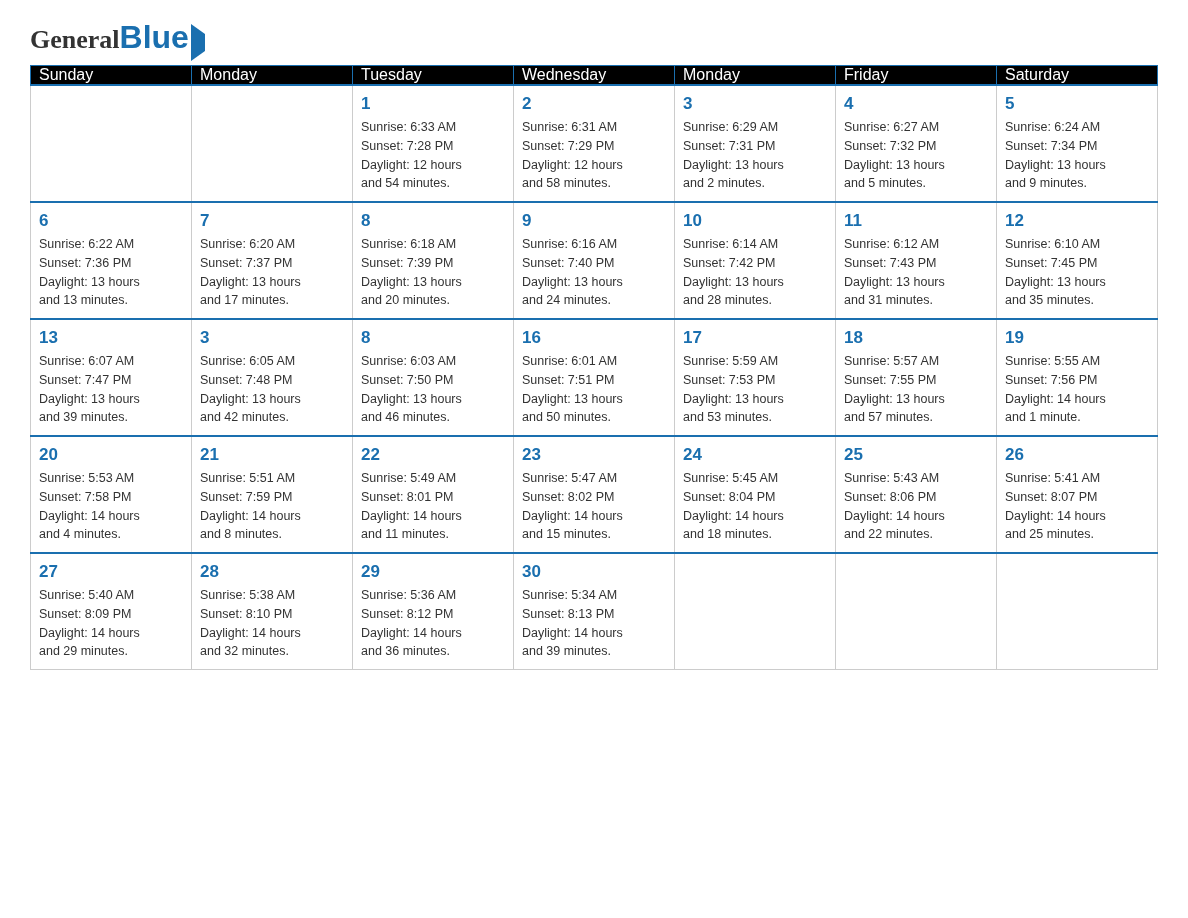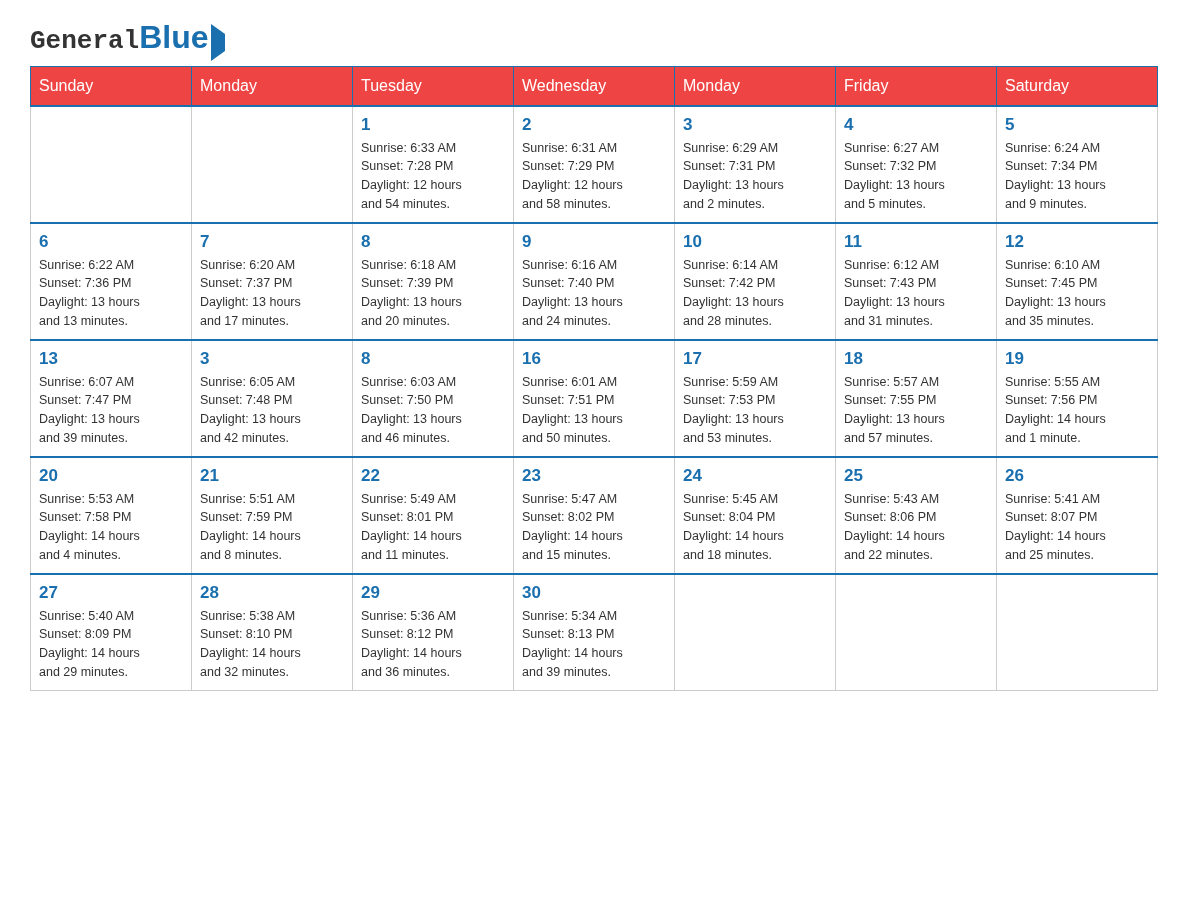--- a/index.html
+++ b/index.html
@@ -18,21 +18,21 @@
     }
     .logo {
       display: flex;
       align-items: center;
       gap: 0;
     }
     .logo-text-general {
       font-size: 26px;
       font-weight: bold;
       color: #333;
-      font-family: Liberation Mono, monospace;
+      font-family: Liberation Serif, serif;
     }
     .logo-text-blue {
       font-size: 32px;
       font-weight: bold;
       color: #1a6faf;
       font-family: Arial, sans-serif;
     }
     .logo-arrow {
       width: 0;
       height: 0;
@@ -55,23 +55,23 @@
       font-size: 20px;
       color: #333;
       font-family: Arial, sans-serif;
     }
     .calendar {
       width: 100%;
       border-collapse: collapse;
       margin-top: 10px;
     }
     .calendar th {
-      background-color: #ef4444;
+      background-color: #000000;
       color: #fff;
-      padding: 10px 8px;
+      padding: 0 8px;
       font-size: 16px;
       font-weight: normal;
       text-align: left;
       border: 1px solid #1a6faf;
     }
     .calendar td {
       vertical-align: top;
       padding: 8px;
       border: 1px solid #ccc;
       width: calc(100% / 7);

